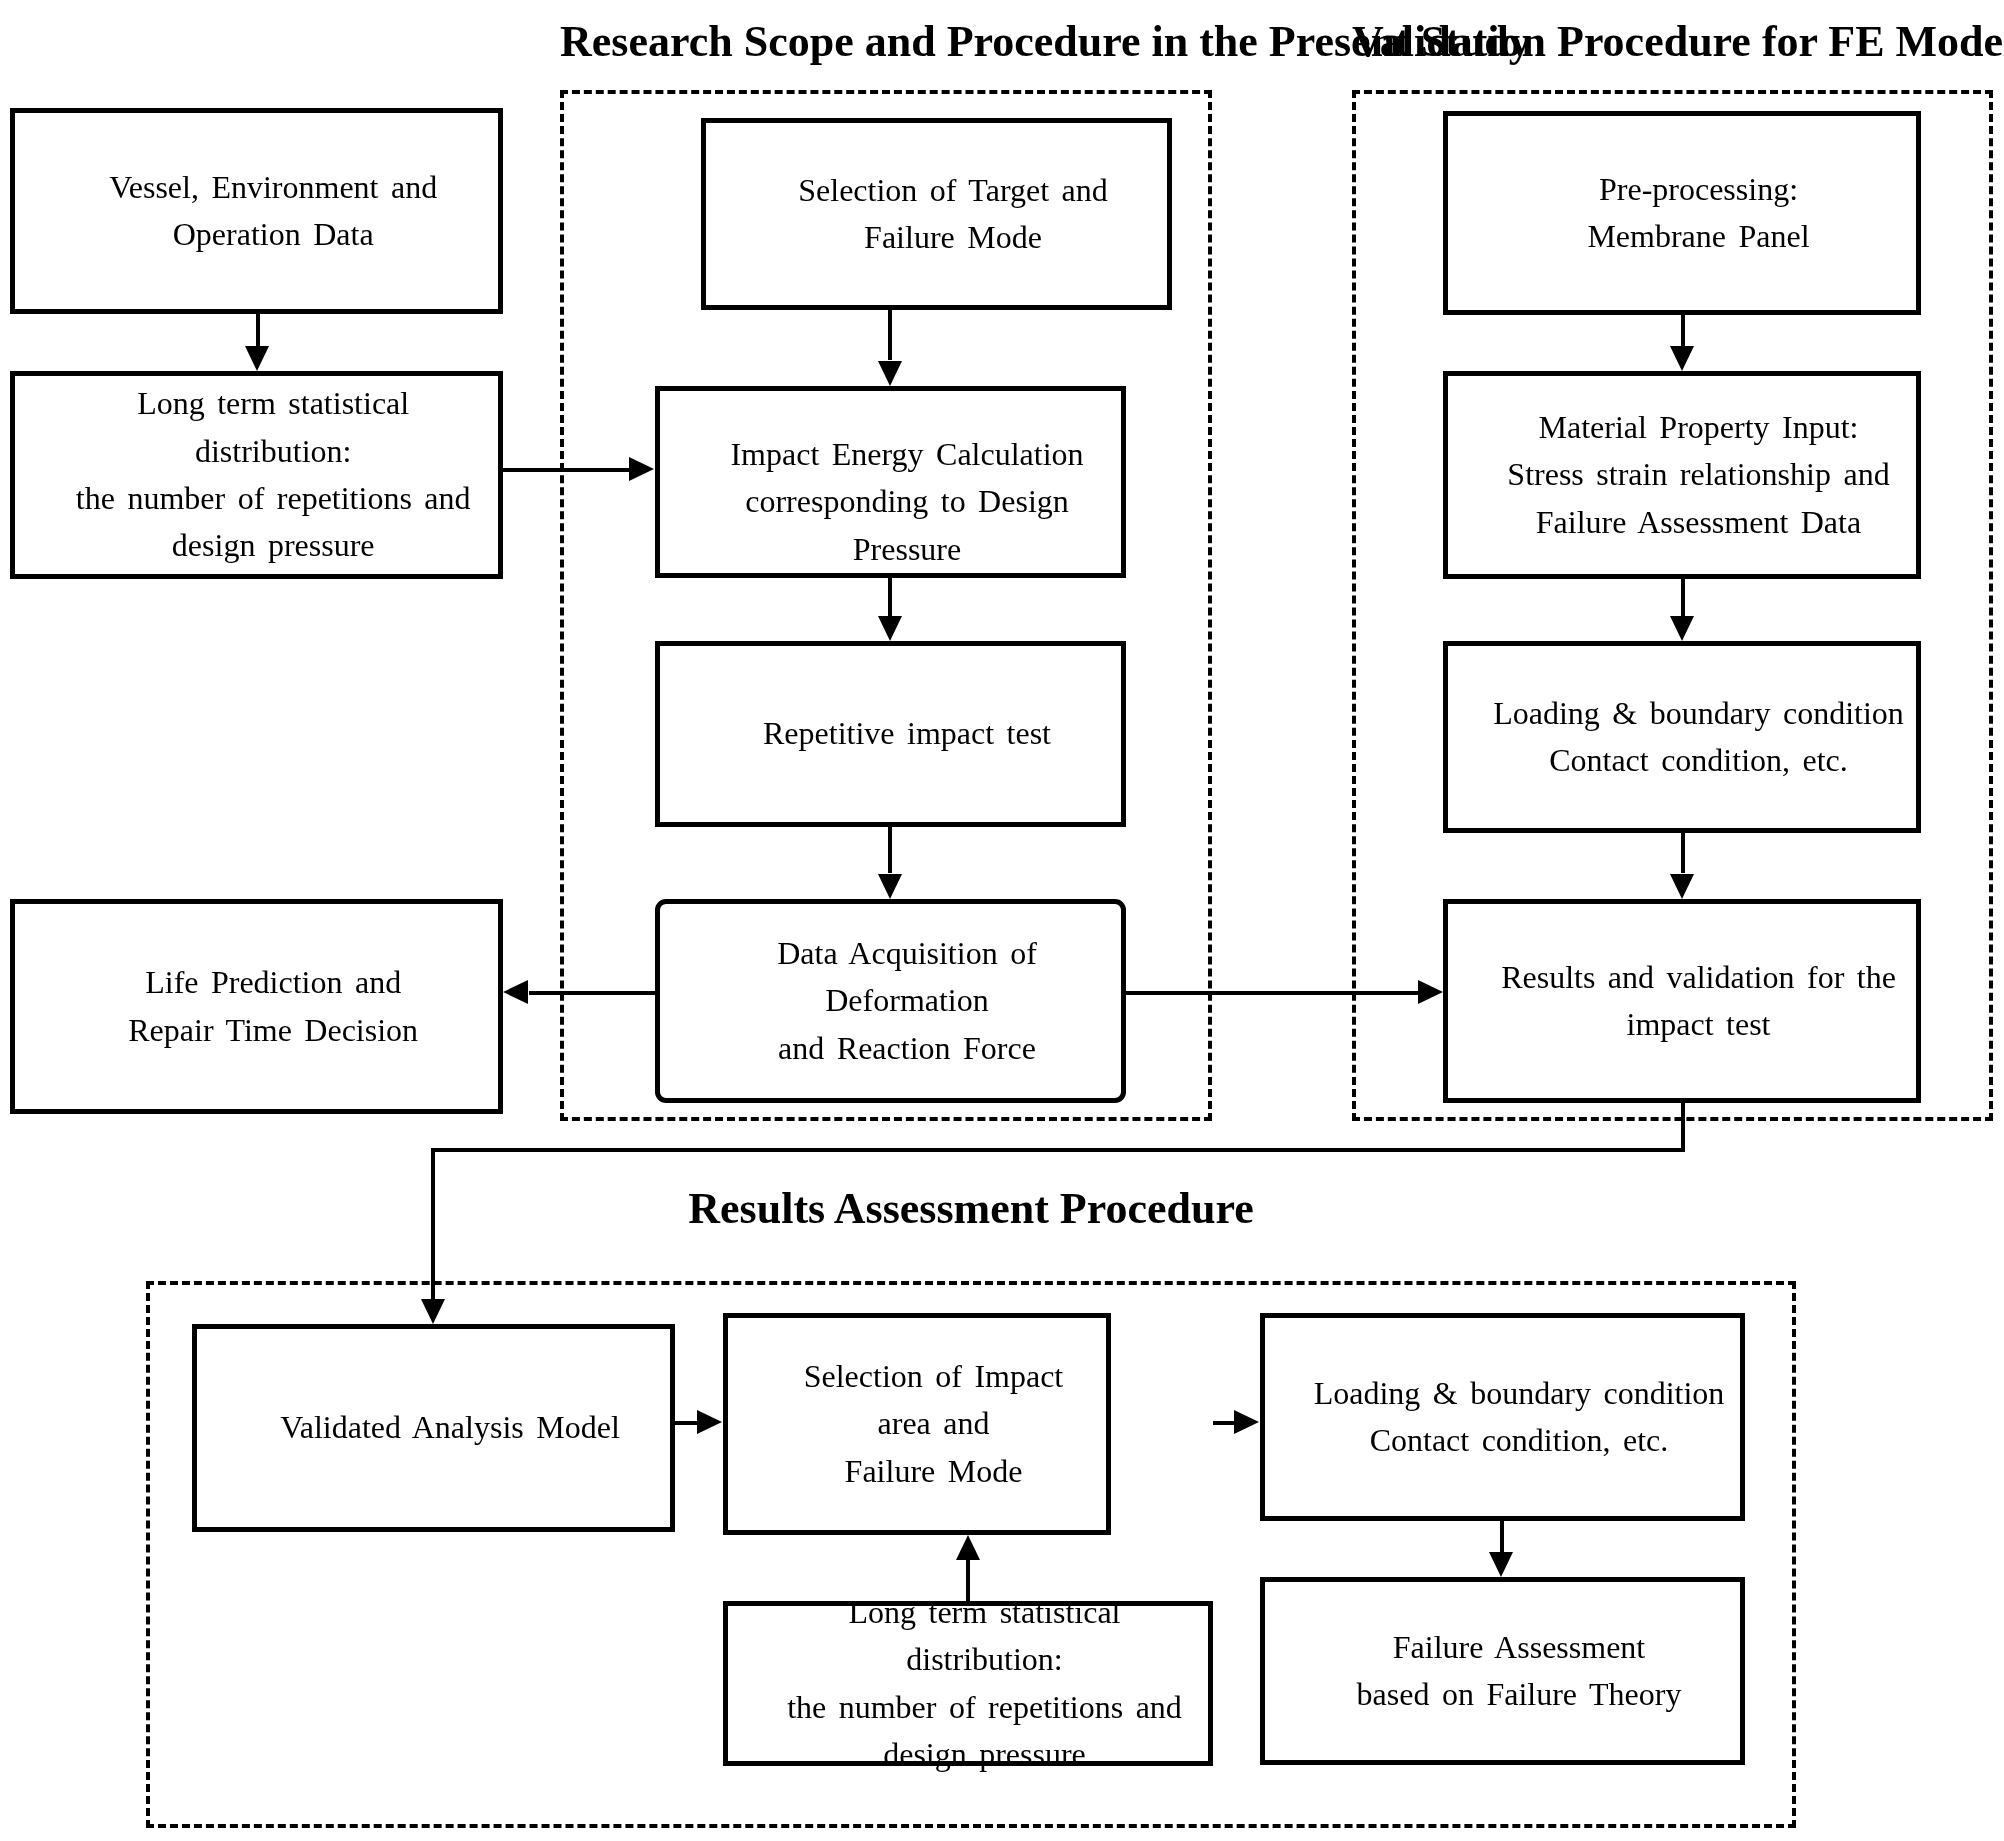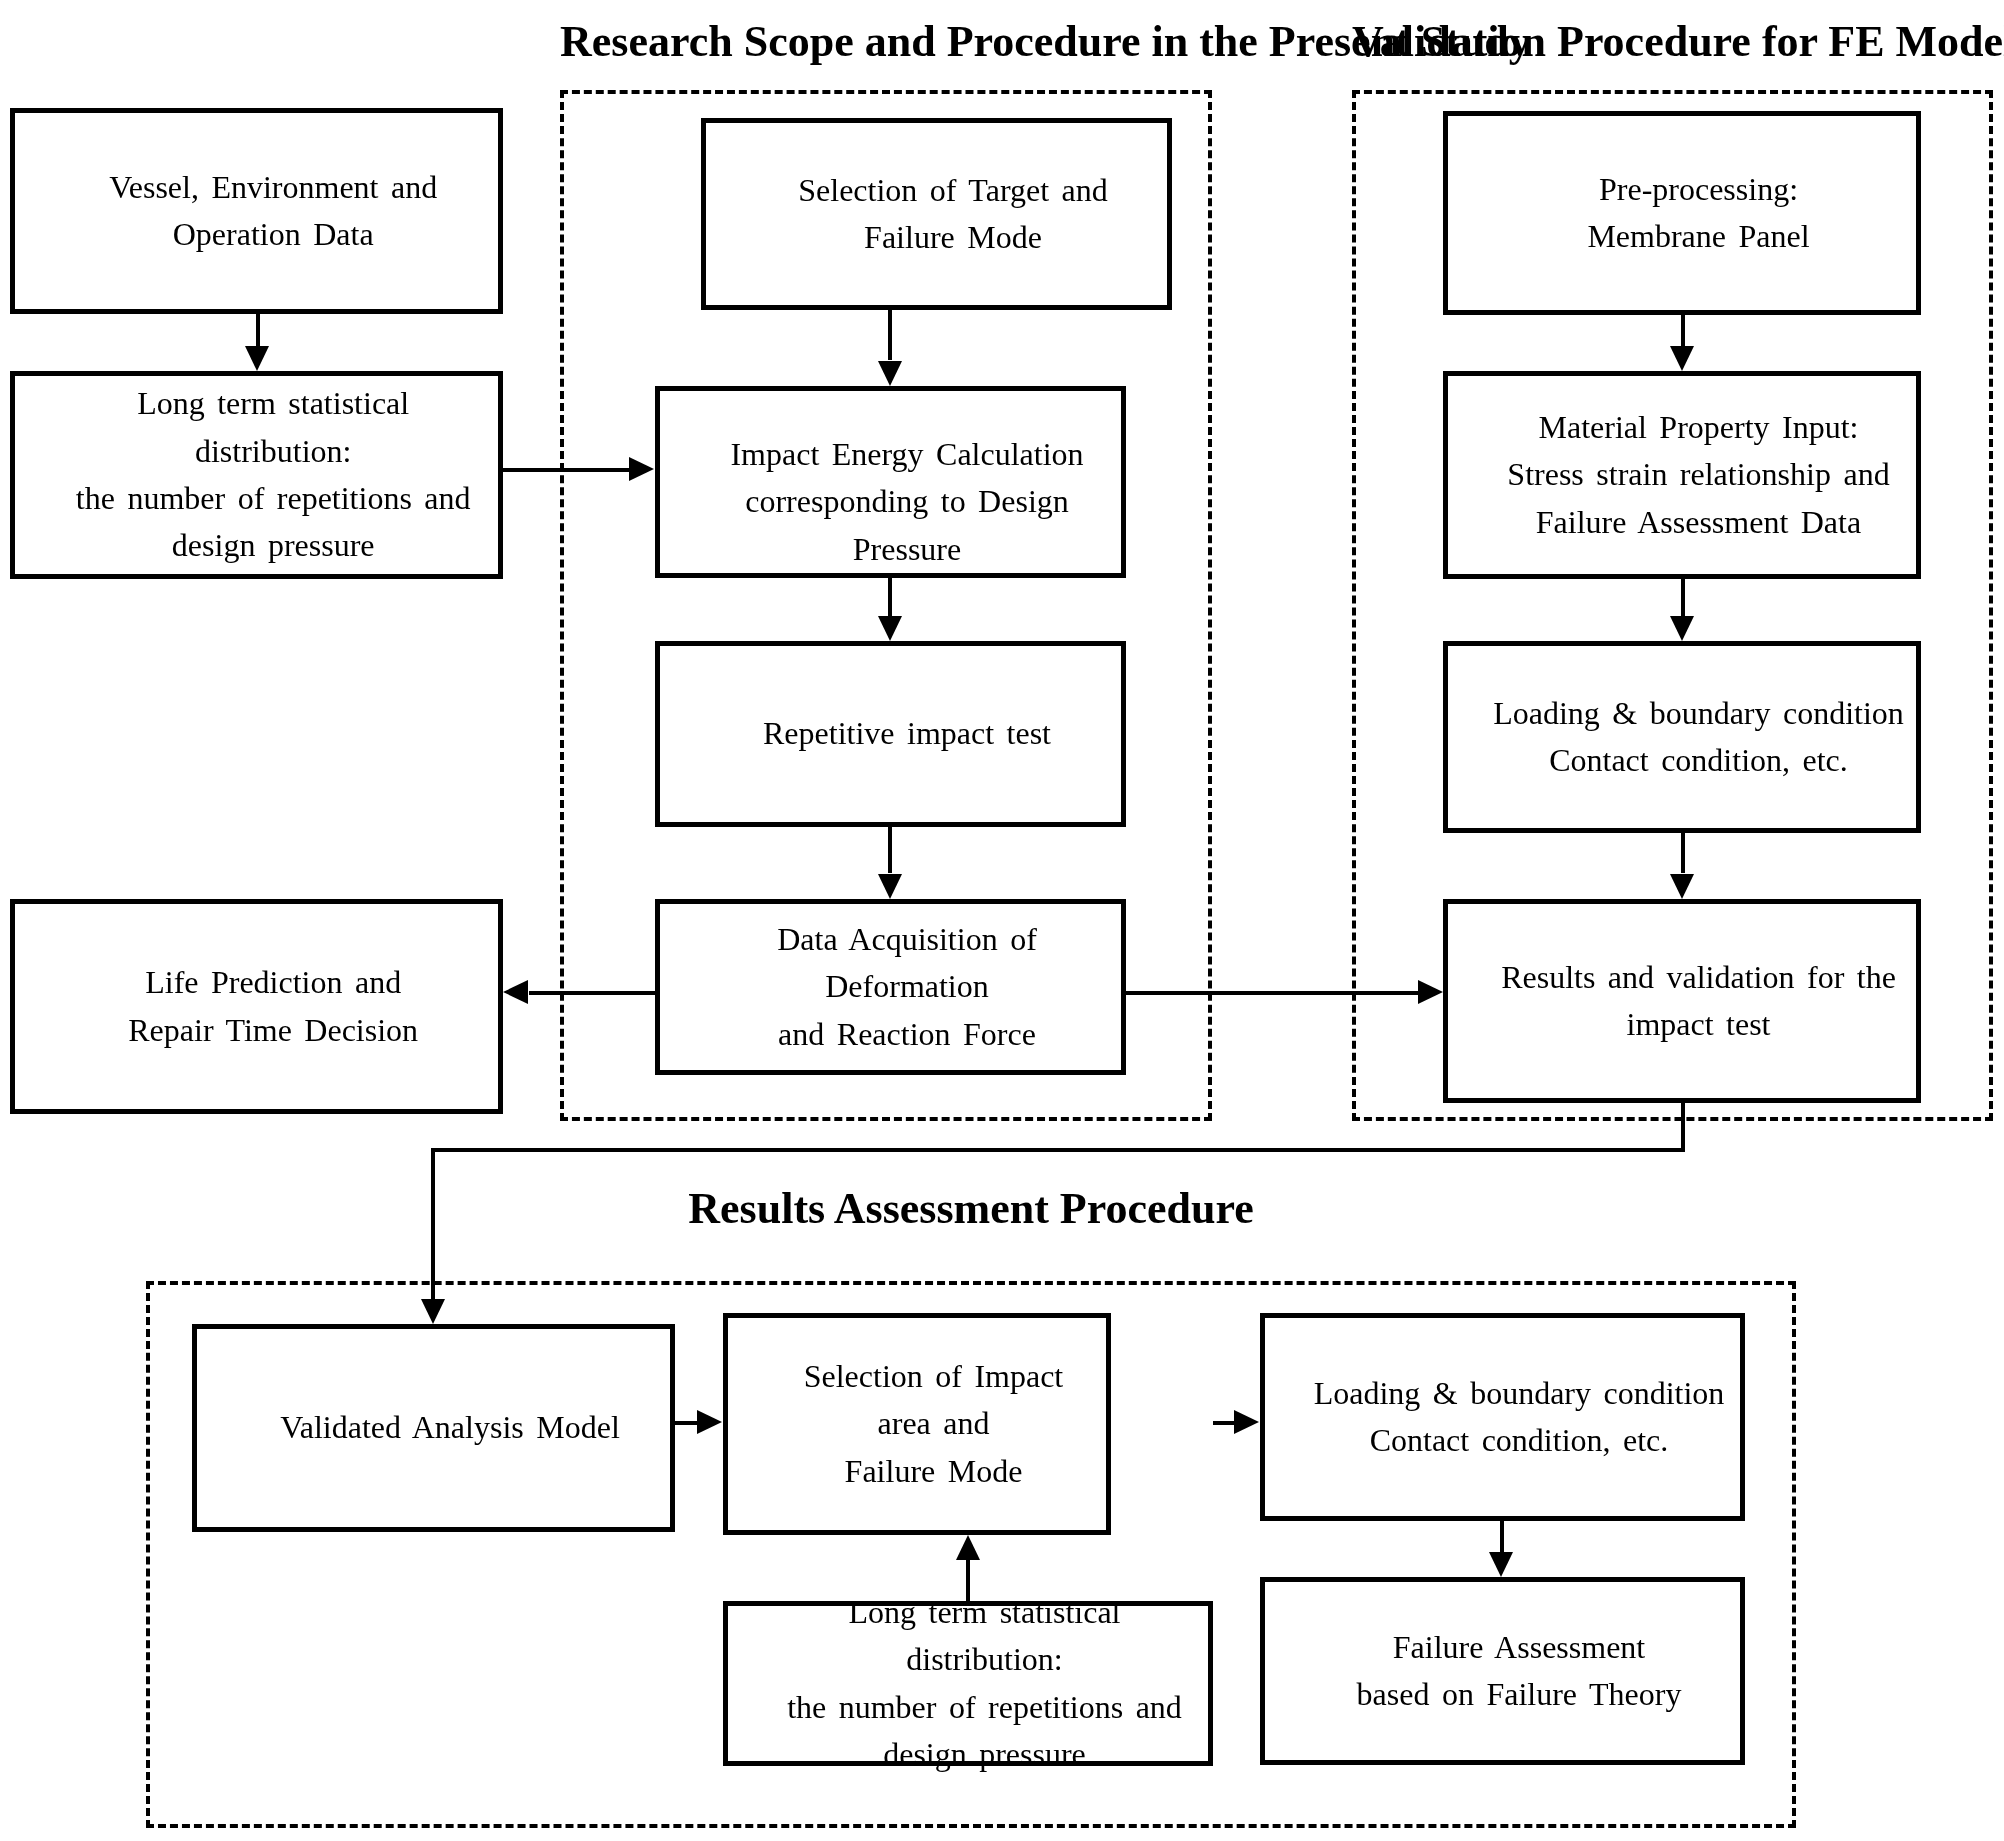--- a/index.html
+++ b/index.html
@@ -84,21 +84,21 @@
 Failure Mode</span>
   </div>
   <div class="box" style="left:655px; top:386px; width:471px; height:192px;align-items:flex-end;">
     <span class="box-label">Impact Energy Calculation
 corresponding to Design
 Pressure</span>
   </div>
   <div class="box" style="left:655px; top:641px; width:471px; height:186px;">
     <span class="box-label">Repetitive impact test</span>
   </div>
-  <div class="box" style="left:655px; top:899px; width:471px; height:176px;">
+  <div class="box" style="left:655px; top:899px; width:471px; height:204px;border-radius:11px;">
     <span class="box-label">Data Acquisition of Deformation
 and Reaction Force</span>
   </div>
 
   <div class="box" style="left:1443px; top:111px; width:478px; height:204px;">
     <span class="box-label">Pre-processing:
 Membrane Panel</span>
   </div>
   <div class="box" style="left:1443px; top:371px; width:478px; height:208px;">
     <span class="box-label">Material Property Input:

